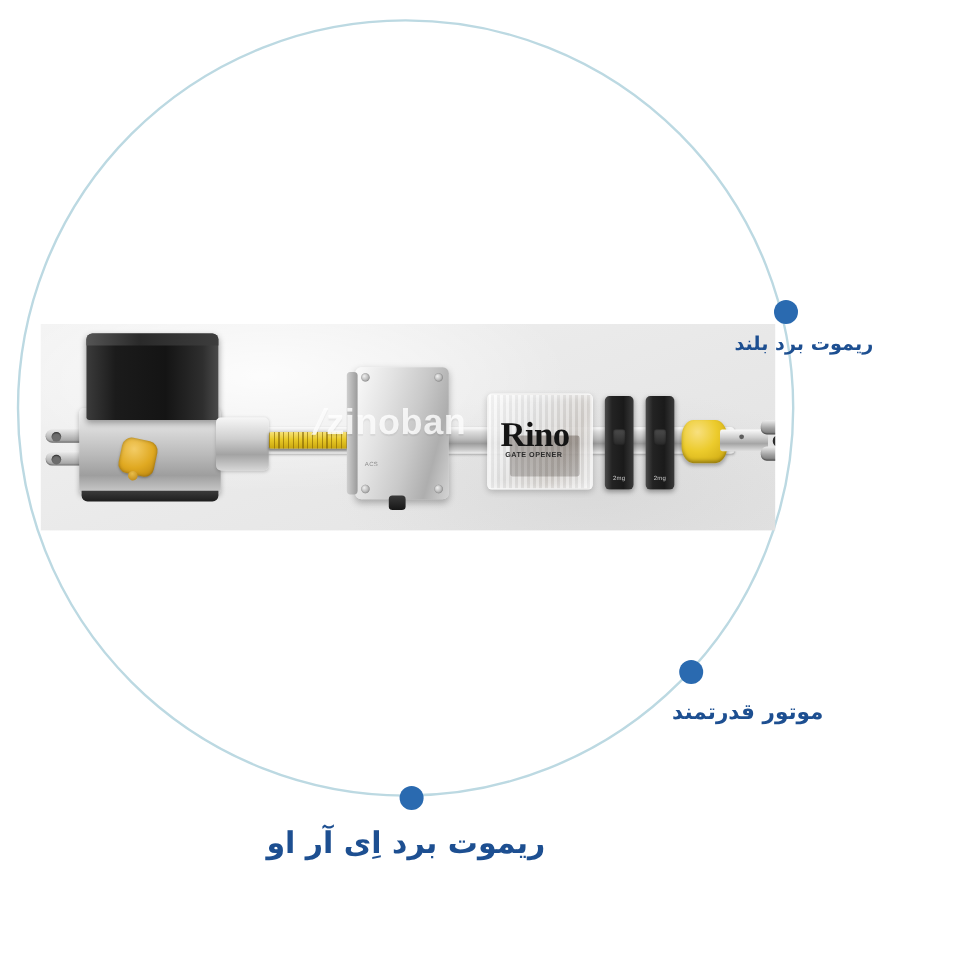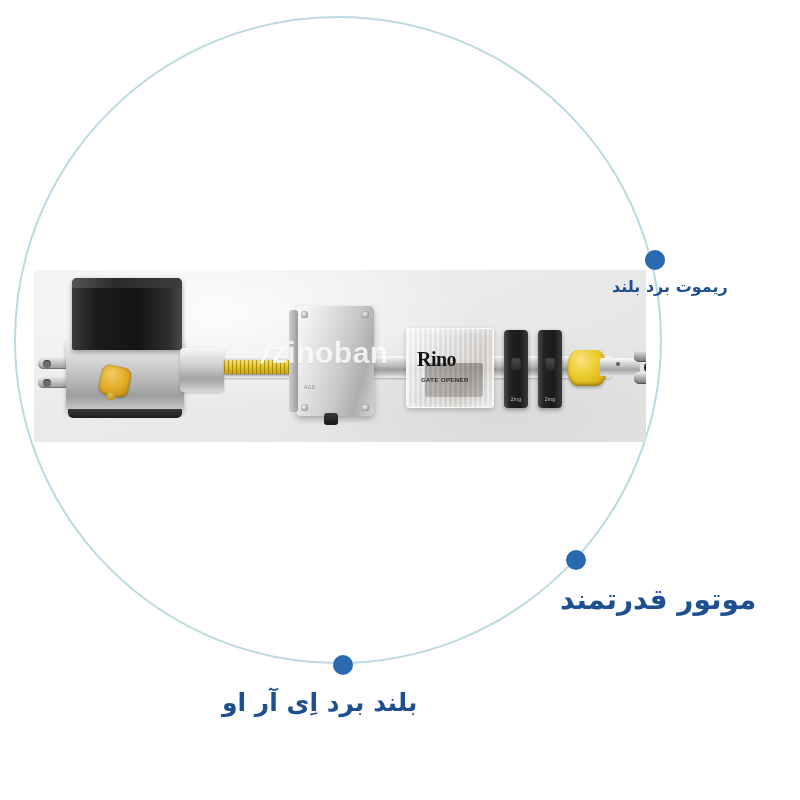--- a/index.html
+++ b/index.html
@@ -190,21 +190,21 @@
   #lamp-box .ridges {
     position:absolute; left:0; top:0; right:0; bottom:0;
     background: repeating-linear-gradient(to right,
       rgba(255,255,255,.55) 0px, rgba(255,255,255,.55) 2px,
       rgba(160,160,160,.18) 2px, rgba(160,160,160,.18) 5px);
     opacity:.6;
   }
   #lamp-box .rino-logo {
     position:absolute; left:10px; top:20px;
     font-family:"Liberation Serif", serif;
-    font-size:20px; font-weight:bold; color:#141414;
+    font-size:29px; font-weight:bold; color:#141414;
     letter-spacing:-.5px; line-height:1;
   }
   #lamp-box .rino-sub {
     position:absolute; left:14px; top:48px;
     font-family:"Liberation Sans", sans-serif;
     font-size:6px; font-weight:bold; color:#2b2b2b;
     letter-spacing:.4px;
   }
   #lamp-box .dark-inner {
     position:absolute; left:18px; top:34px; width:58px; height:34px;
@@ -323,21 +323,21 @@
     position: absolute;
     font-family: "DejaVu Sans", sans-serif;
     color: #1d4f91;
     font-weight: bold;
     direction: rtl;
     unicode-bidi: bidi-override;
     white-space: nowrap;
     line-height: 1.2;
   }
   #label-remote { left: 612px; top: 277px; font-size: 16px; }
-  #label-motor  { left: 560px; top: 583px; font-size: 28px; }
+  #label-motor  { left: 560px; top: 583px; font-size: 18px; }
   #label-board  { left: 222px; top: 688px; font-size: 25px; }
 </style>
 </head>
 <body>
 
 <div id="page">
 
   <div id="circle-ring"></div>
 
   <div id="photo-panel">
@@ -412,15 +412,15 @@
   <div id="watermark-center"><span class="slash">/</span><span>zinoban</span></div>
 
   <div id="watermark-vertical"><span class="slash">/</span><span>zinoban</span></div>
 
   <div class="callout-dot" id="dot-remote"></div>
   <div class="callout-dot" id="dot-motor"></div>
   <div class="callout-dot" id="dot-board"></div>
 
   <div class="callout-label" id="label-remote">ریموت برد بلند</div>
   <div class="callout-label" id="label-motor">موتور قدرتمند</div>
-  <div class="callout-label" id="label-board">بلند برد اِی آر او</div>
+  <div class="callout-label" id="label-board">ریموت برد اِی آر او</div>
 
 </div>
 
 </body></html>

